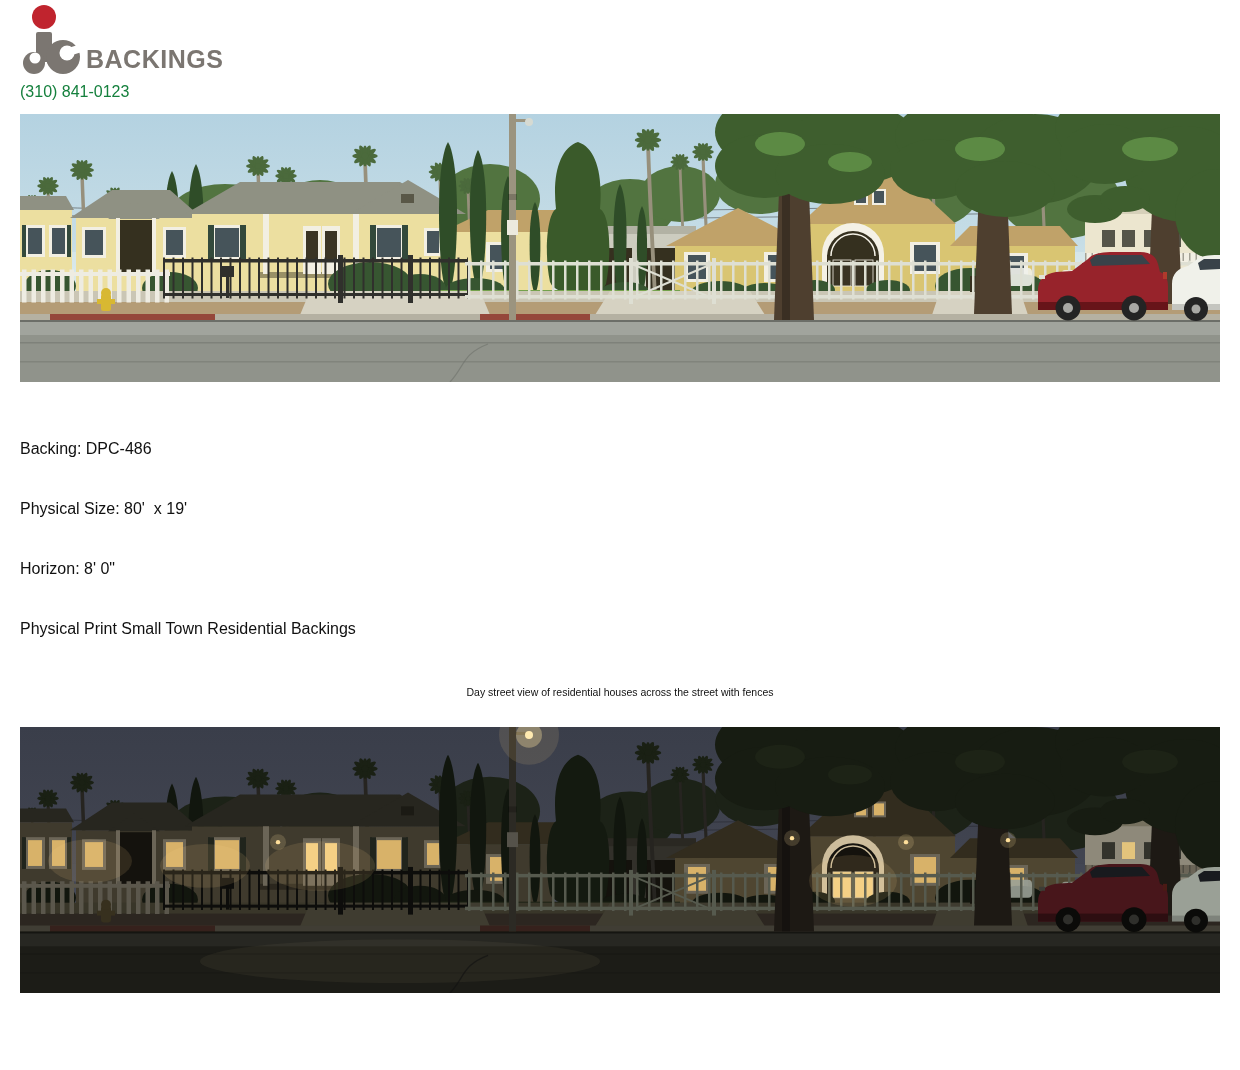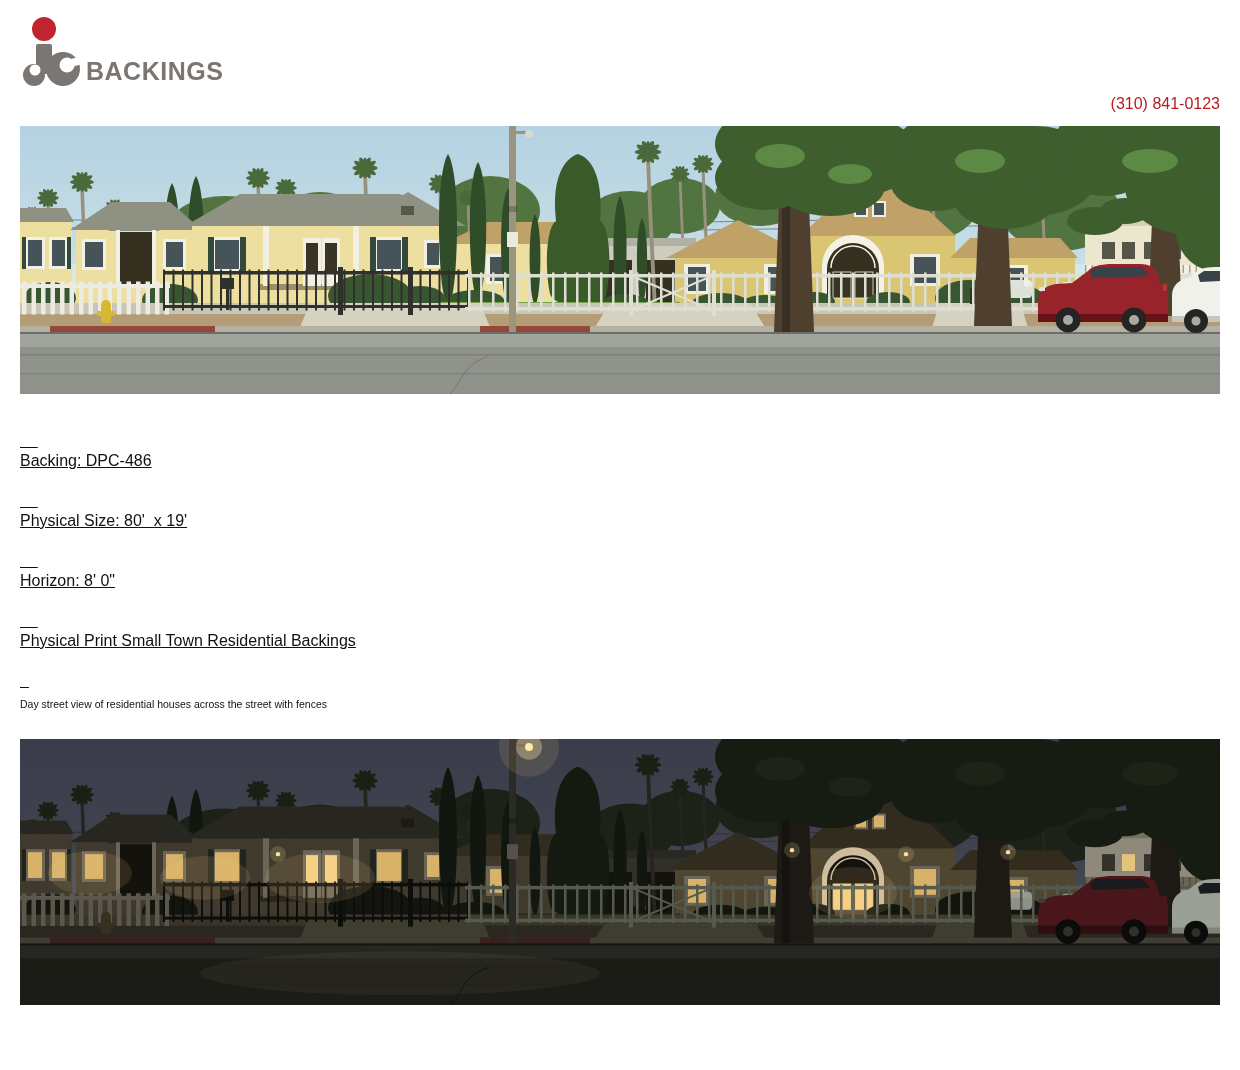--- a/index.html
+++ b/index.html
@@ -1,33 +1,33 @@
 <!DOCTYPE html>
 <html style="--logo_red: #c0242e; --logo_gray: #7b7671;"><head>
 <meta charset="utf-8">
 <style>
   html,body{margin:0;padding:0;background:#ffffff;}
   body{width:1240px;height:1070px;font-family:"Liberation Sans",sans-serif;color:#111;}
   .page{padding:0 20px;}
   
-  .brand-row{display:flex;align-items:flex-end;padding-top:16px;height:76px;}
+  .brand-row{display:flex;align-items:flex-end;padding-top:4px;height:76px;}
   .logo-mark{width:62px;height:76px;flex:0 0 auto;}
   .brand-name{font-size:25px;font-weight:bold;letter-spacing:.5px;color:var(--logo_gray,#7b7671);
               margin-left:4px;margin-bottom:6px;}
-  .phone{font-size:16px;margin-top:3px;color:#b91c1c;text-align:right;}
+  .phone{font-size:16px;margin-top:3px;color:#15803d;}
   
   .pan{width:1200px;overflow:hidden;position:relative;}
   .pan svg{display:block;width:100%;height:100%;}
   .pan.day{height:268px;margin-top:13px;
     background:linear-gradient(#b4d2e1,#c6dde6 48%,#d9e9ea 70%,#dcebea);}
   .pan.night{height:266px;margin-top:29px;
     background:linear-gradient(#3a3e4a,#424551 55%,#494c56 72%,#4b4e58);}
   
-  .info{margin-top:17px;font-size:16px;line-height:20px;white-space:pre-wrap;text-decoration:underline;}
-  .desc{font-size:10.5px;margin-top:7px;}
+  .info{margin-top:17px;font-size:16px;line-height:20px;white-space:pre-wrap;}
+  .desc{font-size:10.5px;margin-top:7px;text-align:center;}
   
   .pan.day{
     --wall1:#ecdfa0;--wall2:#d9c572;--roof1:#8f9183;--roof2:#c0a269;--trim:#f2efe3;
     --archtrim:#f4f1e6;--shade:#35301f;--shutter:#33493b;--winglass:#46545a;--door-glass:#3a3424;
     --gar:#ccccbf;--garroof:#b2b2a4;--van:#eeece4;--apt:#ece6cf;--aptroof:#d6d0b9;
     --aptwin:#56554a;--apt-lit:#56554a;--picket:#eeece2;--iron:#30302c;--metal:#dedfd3;
     --lawn:#74a24c;--lawn2:#97a061;--walk:#cac6b5;--dirt:#b49c76;--apron:#d6d2c2;
     --curb:#b5b1a2;--curbred:#95473a;--road:#90938b;--roadtop:rgba(255,255,255,.16);--crack:#6e716a;
     --palm:#4b6a3c;--ptrunk:#97907c;--conifer:#2f4d28;--conifer2:#3a5a2a;--canopy:#3e5e2e;
     --canopy-lt:#5c8a44;--tree2:#527440;--hedge:#375631;--trunk:#4e3f2f;--pole:#9b947f;

